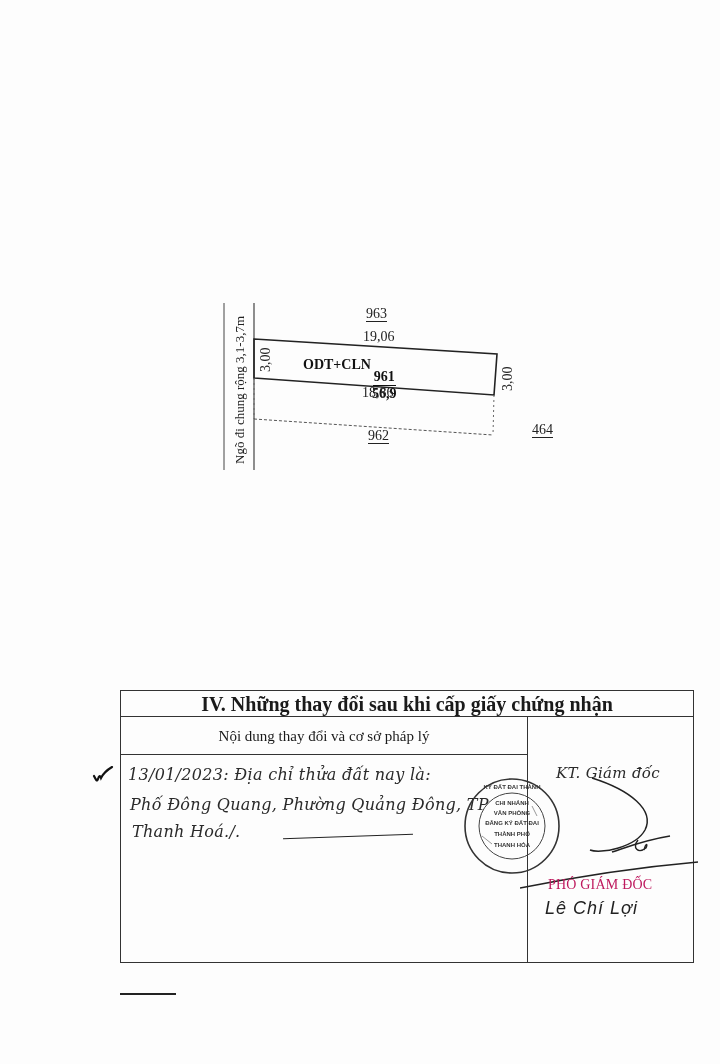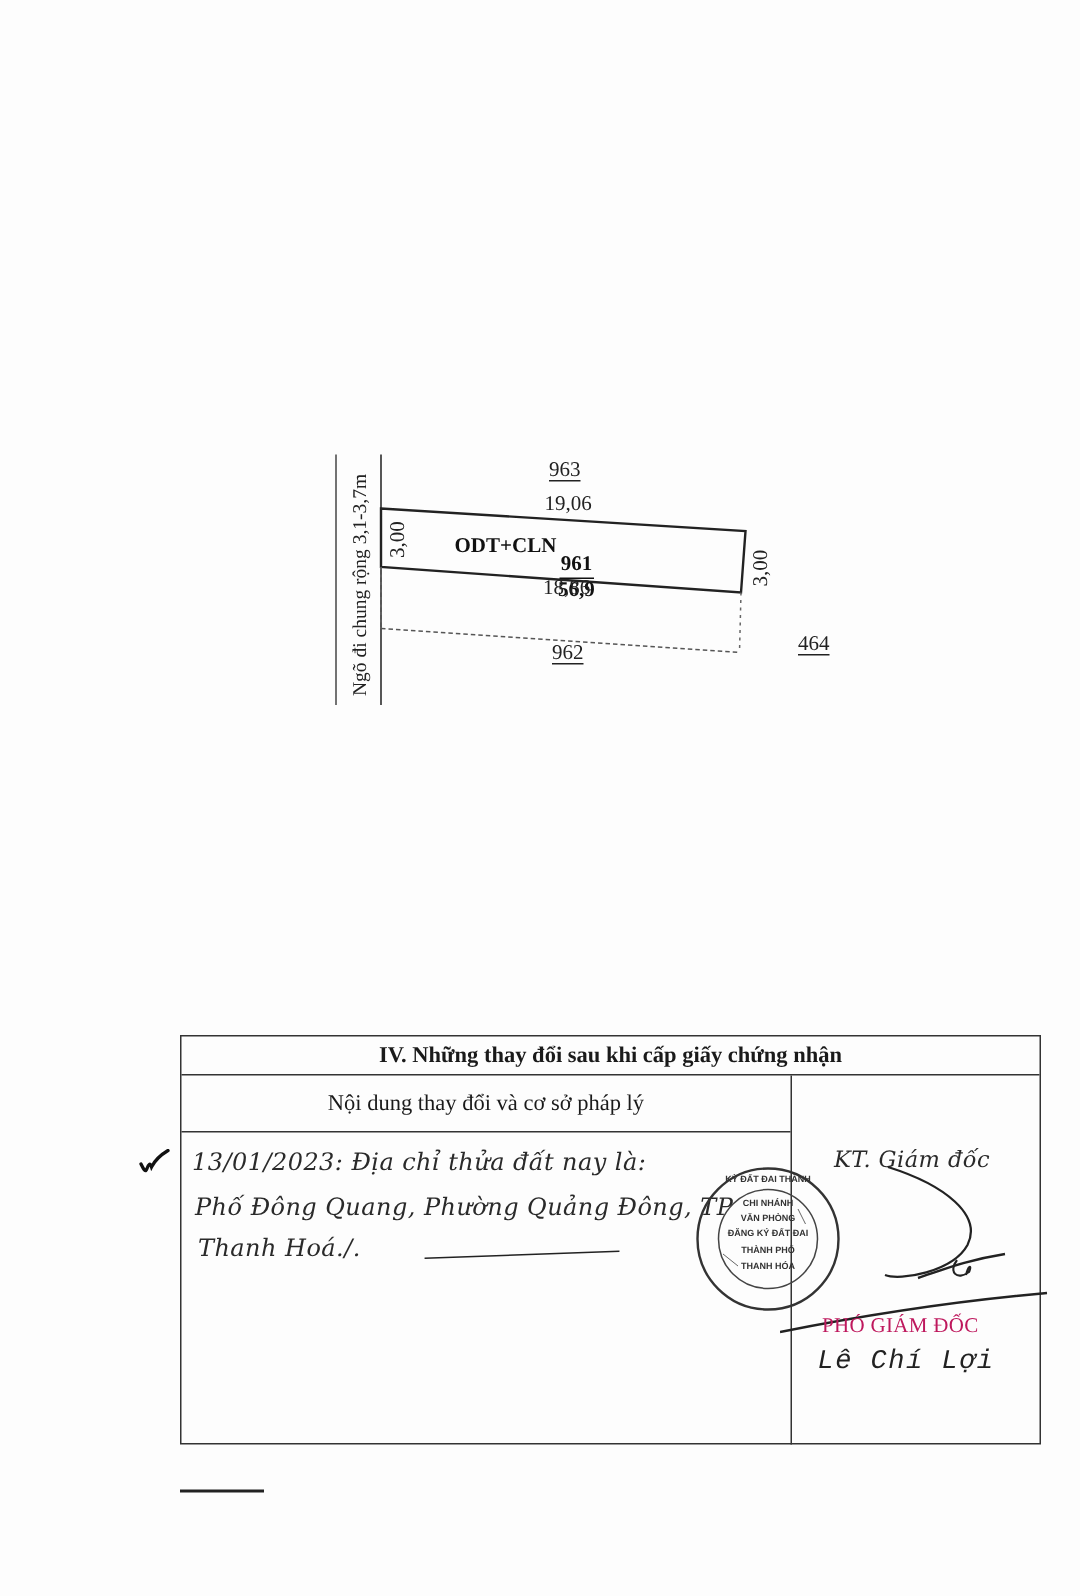--- a/index.html
+++ b/index.html
@@ -91,21 +91,21 @@
       box-sizing: border-box;
     }
     .tbl-title {
       position: absolute;
       left: 0; top: 0;
       width: 100%;
       height: 26px;
       border-bottom: 1.3px solid #333;
       box-sizing: border-box;
       text-align: center;
-      font-size: 15px;
+      font-size: 20px;
       font-weight: bold;
       line-height: 26px;
     }
     .tbl-head-left {
       position: absolute;
       left: 0; top: 26px;
       width: 406px;
       height: 38px;
       border-bottom: 1.3px solid #333;
       box-sizing: border-box;
@@ -153,21 +153,21 @@
       top: 877px;
       font-size: 14px;
       color: #be185d;
       white-space: nowrap;
       letter-spacing: 0.2px;
     }
     .signer-name {
       position: absolute;
       left: 545px;
       top: 898px;
-      font-family: Liberation Mono, monospace;
+      font-family: Liberation Sans, sans-serif;
       font-style: italic;
       font-size: 18px;
       color: #222;
       white-space: nowrap;
       letter-spacing: 1px;
     }
     .stamp {
       position: absolute;
       left: 462px;
       top: 776px;

